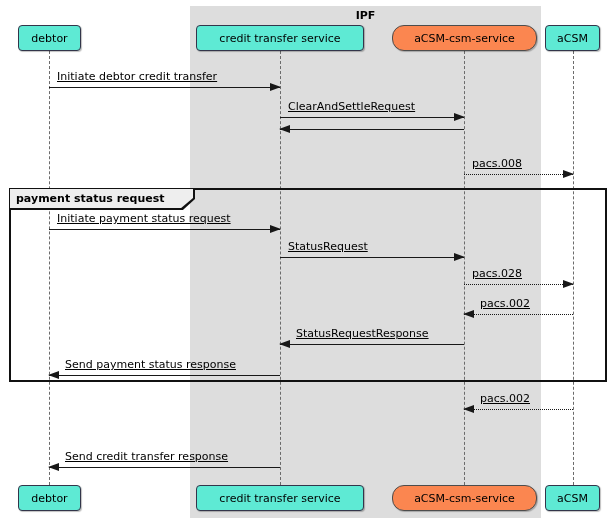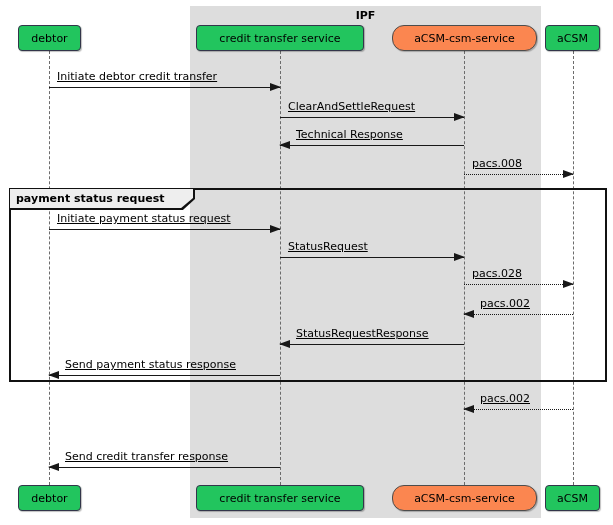--- a/index.html
+++ b/index.html
@@ -17,21 +17,21 @@
     width:100%; text-align:center; font-weight:bold; padding-top:3px;
   }
   
   .lifeline {
     position:absolute; top:51px; height:434px; width:0;
     border-left:1px dashed #6b6b6b; z-index:2;
   }
   
   .pbox {
     position:absolute; height:26px; box-sizing:border-box;
-    background:#22c55e; border:1.5px solid #33354a; border-radius:4px;
+    background:#5eead4; border:1.5px solid #33354a; border-radius:4px;
     display:flex; align-items:center; justify-content:center;
     z-index:4; box-shadow:1px 1px 1px rgba(0,0,0,0.25);
   }
   .pbox.orange { background:#fb8650; border-color:#4d4d4d;border-radius:12px; }
   .row-top { top:25px; }
   .row-bottom { top:485px; }
   
   .frame {
     position:absolute; left:9px; top:188px; width:598px; height:194px;
     border:2px solid #111; z-index:2; box-sizing:border-box;
@@ -88,21 +88,20 @@
   </div>
 
   <div class="msg solid right" style="left:280px; top:99px;  width:184px">
     <span class="msg-label">ClearAndSettleRequest</span>
     <div class="msg-line">
         <span class="ah r"></span>
       </div>
   </div>
 
   <div class="msg solid left" style="left:280px; top:127px; width:184px">
-    <span class="msg-label">Technical Response</span>
     <div class="msg-line">
         <span class="ah l"></span>
       </div>
   </div>
 
   <div class="msg dotted right" style="left:464px; top:156px; width:109px">
     <span class="msg-label">pacs.008</span>
     <div class="msg-line">
         <span class="ah r"></span>
       </div>

